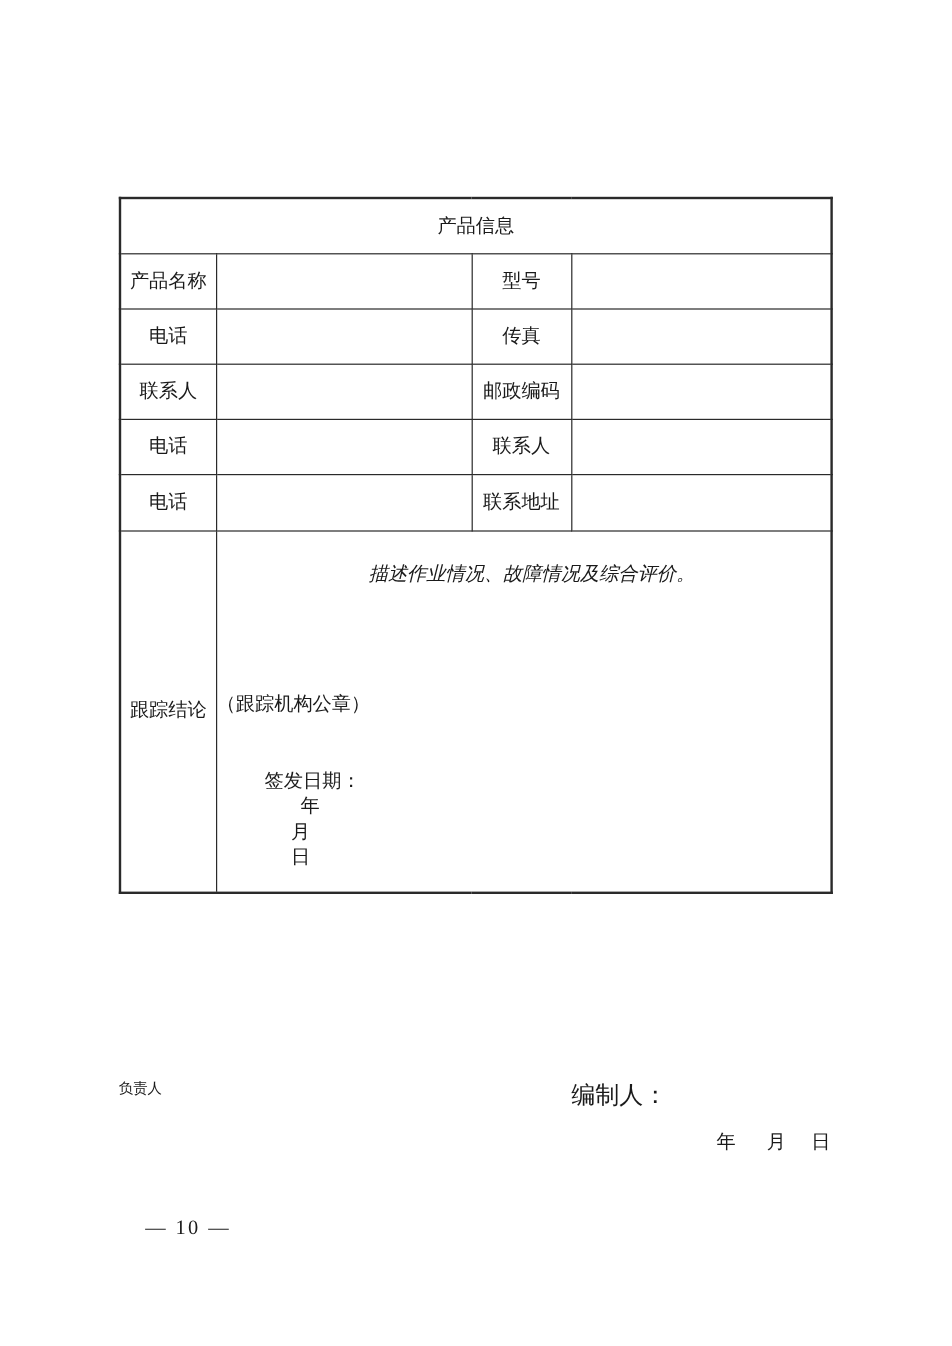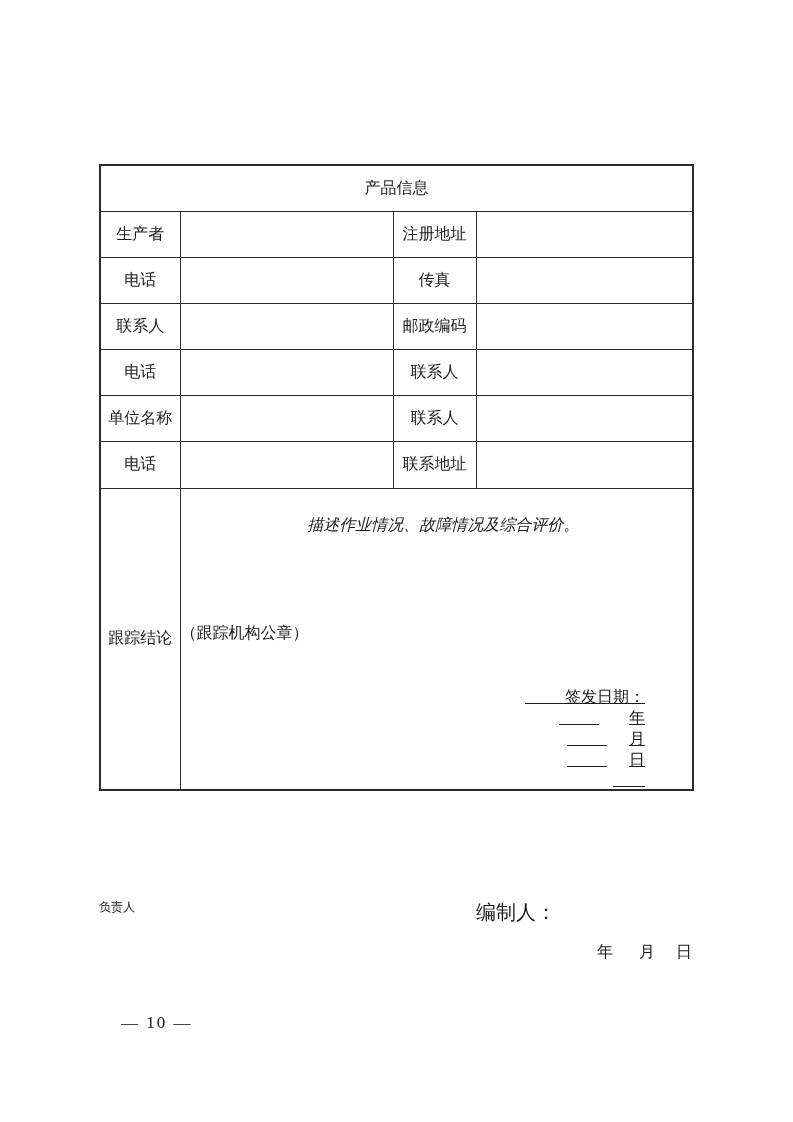--- a/index.html
+++ b/index.html
@@ -69,25 +69,24 @@
     font-style: italic;
   }
   .concl-seal {
     margin-top: 88px;
     text-align: left;
     padding-right: 90px;
     font-size: 16px;
   }
   .concl-sign {
     margin-top: 25px;
-    text-align: right;
+    text-align: left;
     padding-right: 47px;
     font-size: 16px;
     white-space: pre;
-    text-decoration: underline;
   }
   .concl-sign .d-year  { margin-left: 30px; }
   .concl-sign .d-month { margin-left: 22px; }
   .concl-sign .d-day   { margin-left: 22px; }
 
   
   .footer-responsible {
     position: absolute;
     left: 99px;
     top: 899px;
@@ -128,27 +127,27 @@
         <col class="c-val1">
         <col class="c-lbl2">
         <col class="c-val2">
     </colgroup>
 
     <tbody>
         <tr class="row-section">
       <td colspan="4" class="section-cell">产品信息</td>
     </tr>
 
-
-    <tr class="row-data">
-      <td>生产者</td>
-      <td></td>
-      <td>注册地址</td>
-      <td></td>
-    </tr>
+    <tr class="row-data">
+      <td>产品名称</td>
+      <td></td>
+      <td>型号</td>
+      <td></td>
+    </tr>
+
 
     <tr class="row-data">
       <td>电话</td>
       <td></td>
       <td>传真</td>
       <td></td>
     </tr>
 
     <tr class="row-data">
       <td>联系人</td>
@@ -159,26 +158,20 @@
 
 
     <tr class="row-data">
       <td>电话</td>
       <td></td>
       <td>联系人</td>
       <td></td>
     </tr>
 
 
-    <tr class="row-data">
-      <td>单位名称</td>
-      <td></td>
-      <td>联系人</td>
-      <td></td>
-    </tr>
 
     <tr class="row-data2">
       <td>电话</td>
       <td></td>
       <td>联系地址</td>
       <td></td>
     </tr>
 
     <tr class="row-concl">
       <td class="concl-label">跟踪结论</td>

